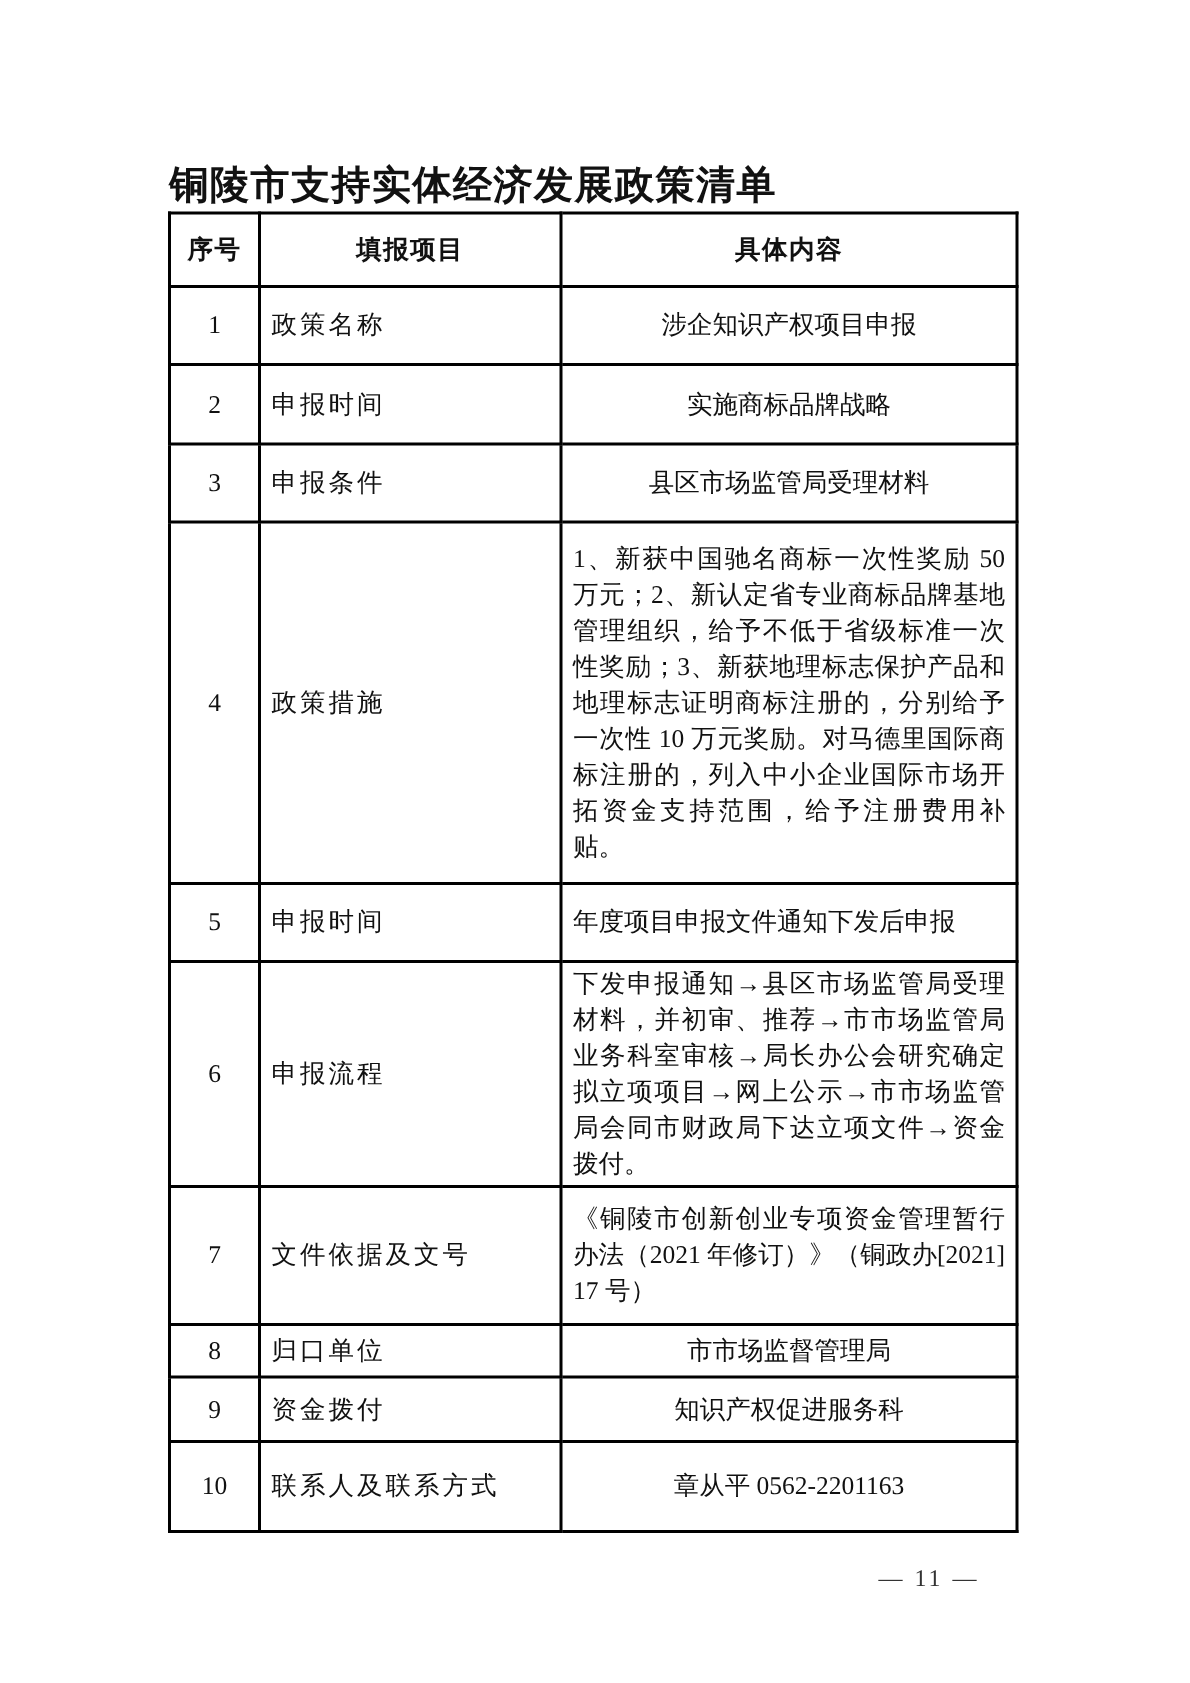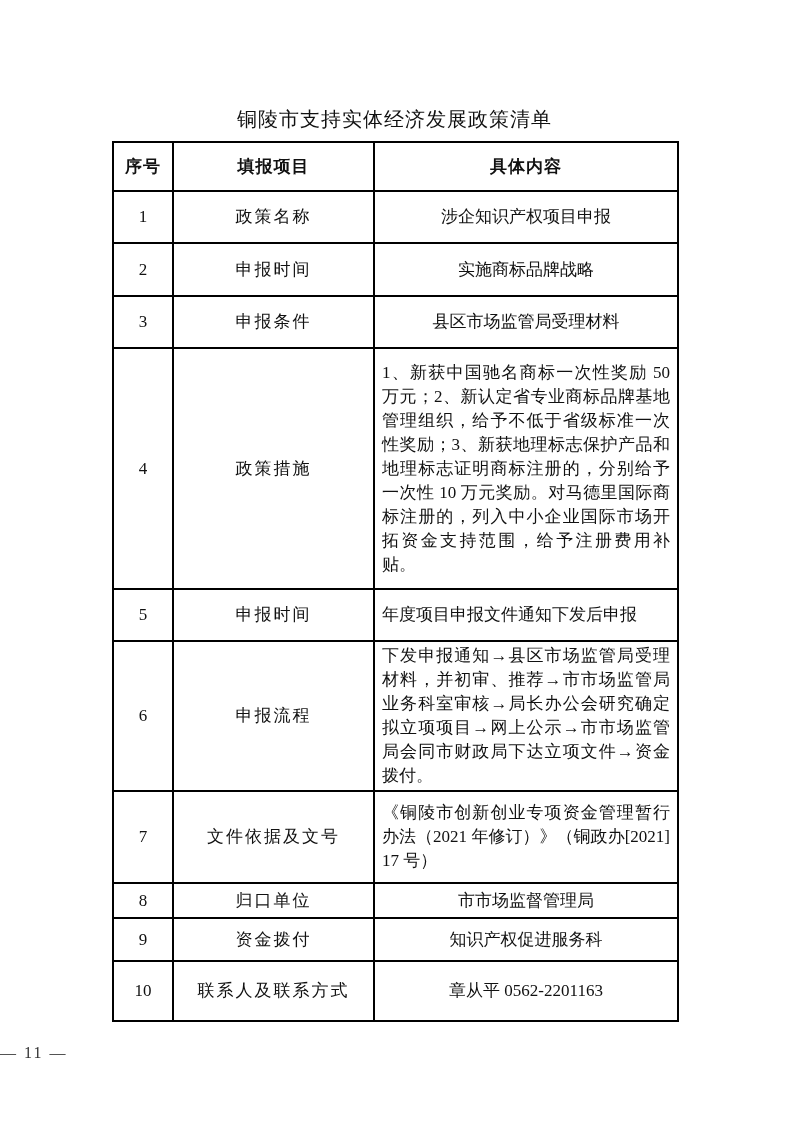--- a/index.html
+++ b/index.html
@@ -13,23 +13,23 @@
     position: relative;
     font-family: "Liberation Serif", "DejaVu Serif", serif;
     color: #111111;
     overflow: hidden;
   }
   .doc-title {
     position: absolute;
     left: 113px;
     top: 106px;
     width: 563px;
-    text-align: center;
-    font-size: 20px;
-    font-weight: normal;
+    text-align: left;
+    font-size: 26px;
+    font-weight: bold;
     letter-spacing: 1px;
     margin: 0;
   }
   table.policy-table {
     position: absolute;
     left: 112px;
     top: 141px;
     width: 565px;
     border-collapse: collapse;
     table-layout: fixed;
@@ -46,40 +46,40 @@
     font-weight: normal;
     word-break: break-all;
   }
   table.policy-table th {
     font-weight: bold;
     text-align: center;
     letter-spacing: 1px;
     margin-top: 12px;
   }
   .cell-no   { text-align: center; }
-  .cell-item { text-align: center; letter-spacing: 2px; }
+  .cell-item { text-align: left; letter-spacing: 2px; }
   .cell-content.c-center { text-align: center; border-radius: 15px; }
   .cell-content.c-left   { text-align: justify; }
   tr.h-header { height: 49px; }
   tr.h-r1  { height: 52px; }
   tr.h-r2  { height: 53px; }
   tr.h-r3  { height: 52px; }
   tr.h-r4  { height: 241px; }
   tr.h-r5  { height: 52px; }
   tr.h-r6  { height: 146px; }
   tr.h-r7  { height: 92px; }
   tr.h-r8  { height: 35px; }
   tr.h-r9  { height: 43px; }
   tr.h-r10 { height: 60px; }
   .page-number {
     position: absolute;
     left: 0;
     top: 1044px;
     width: 653px;
-    text-align: left;
+    text-align: right;
     font-size: 16px;
     color: #333333;
     letter-spacing: 2px;
   }
 </style>
 </head>
 <body>
 
 <div>
 

